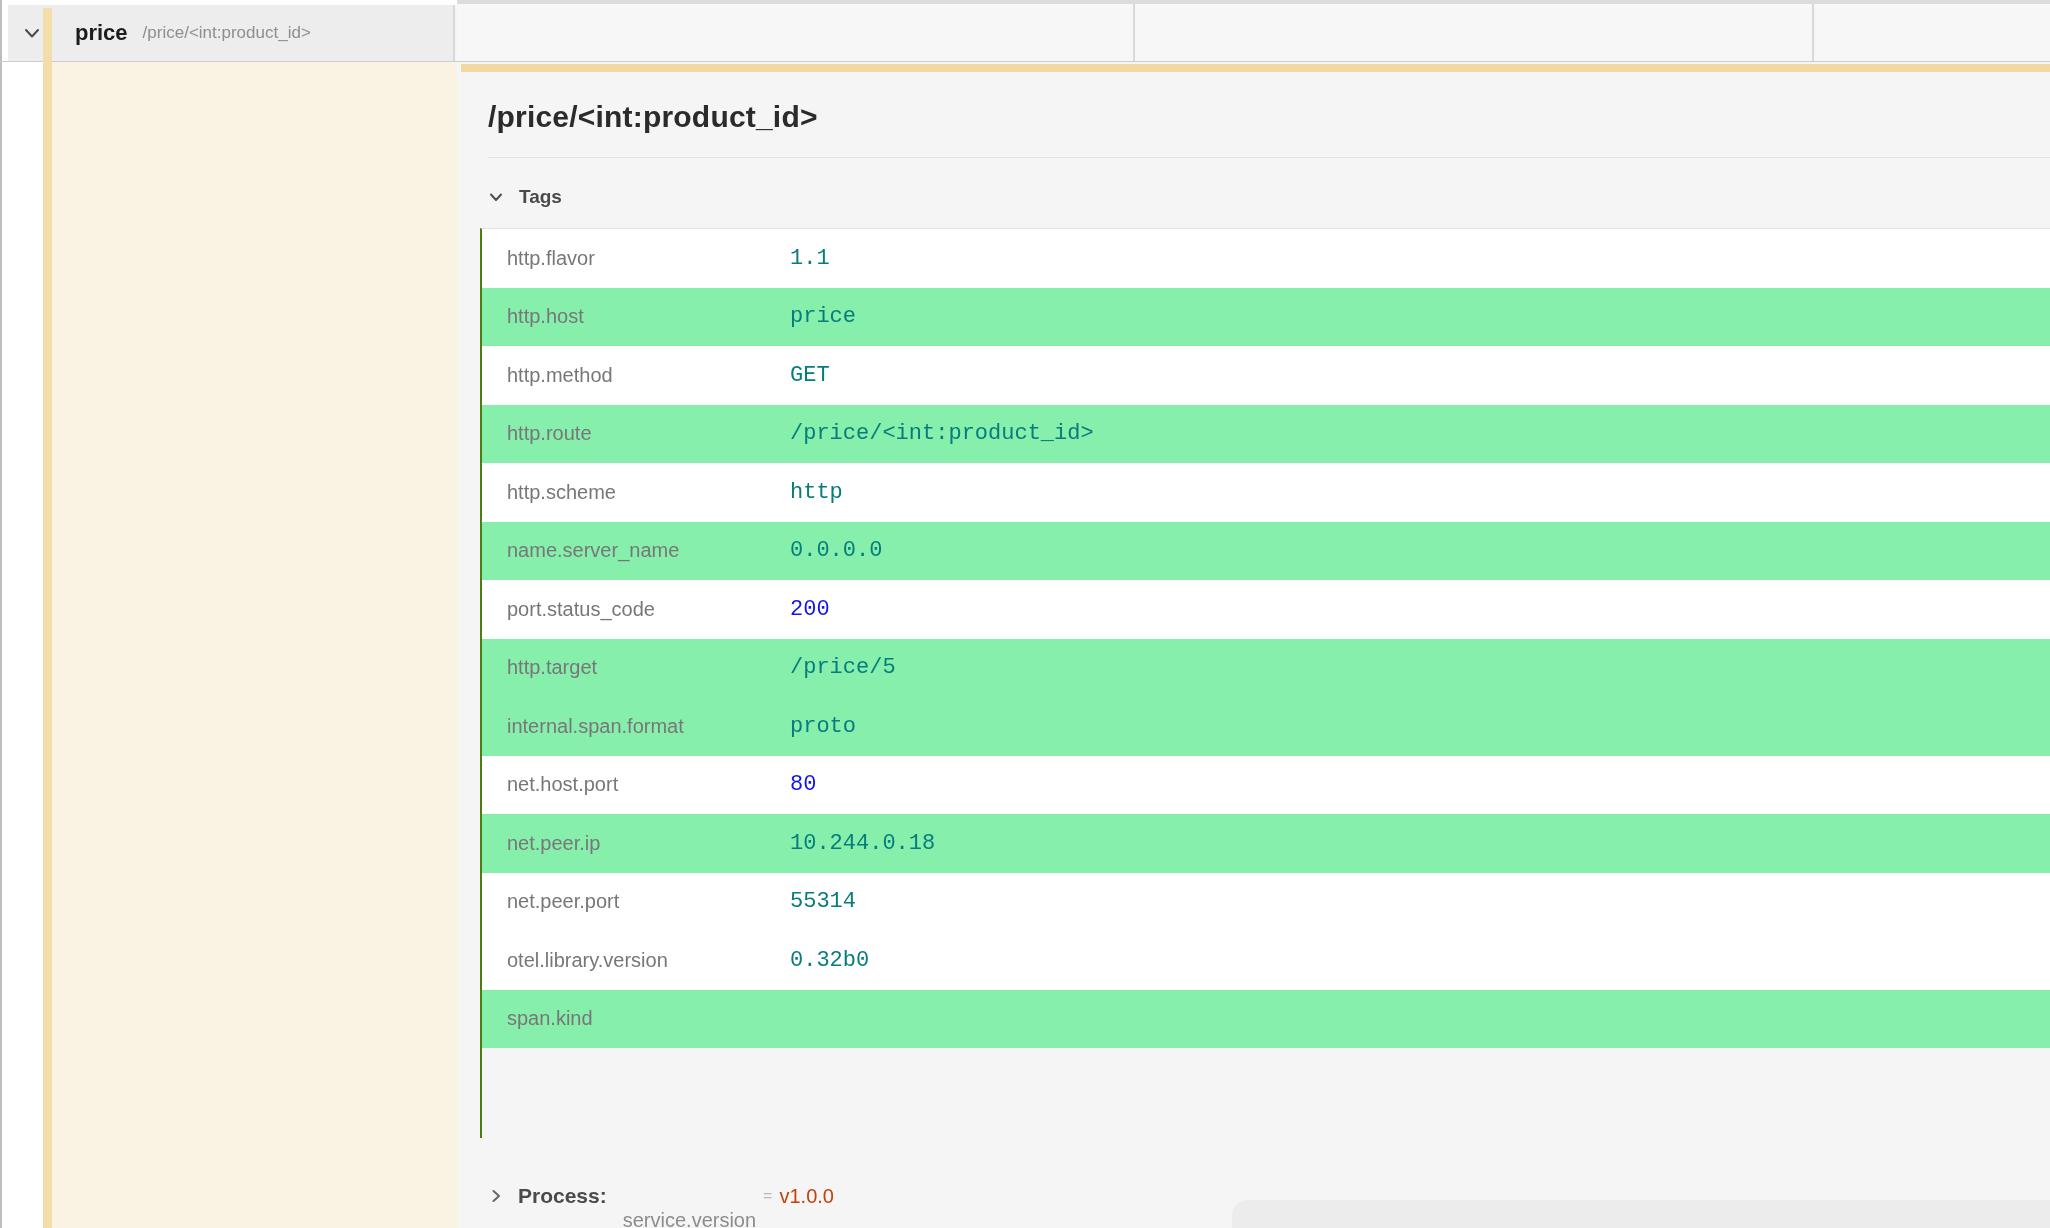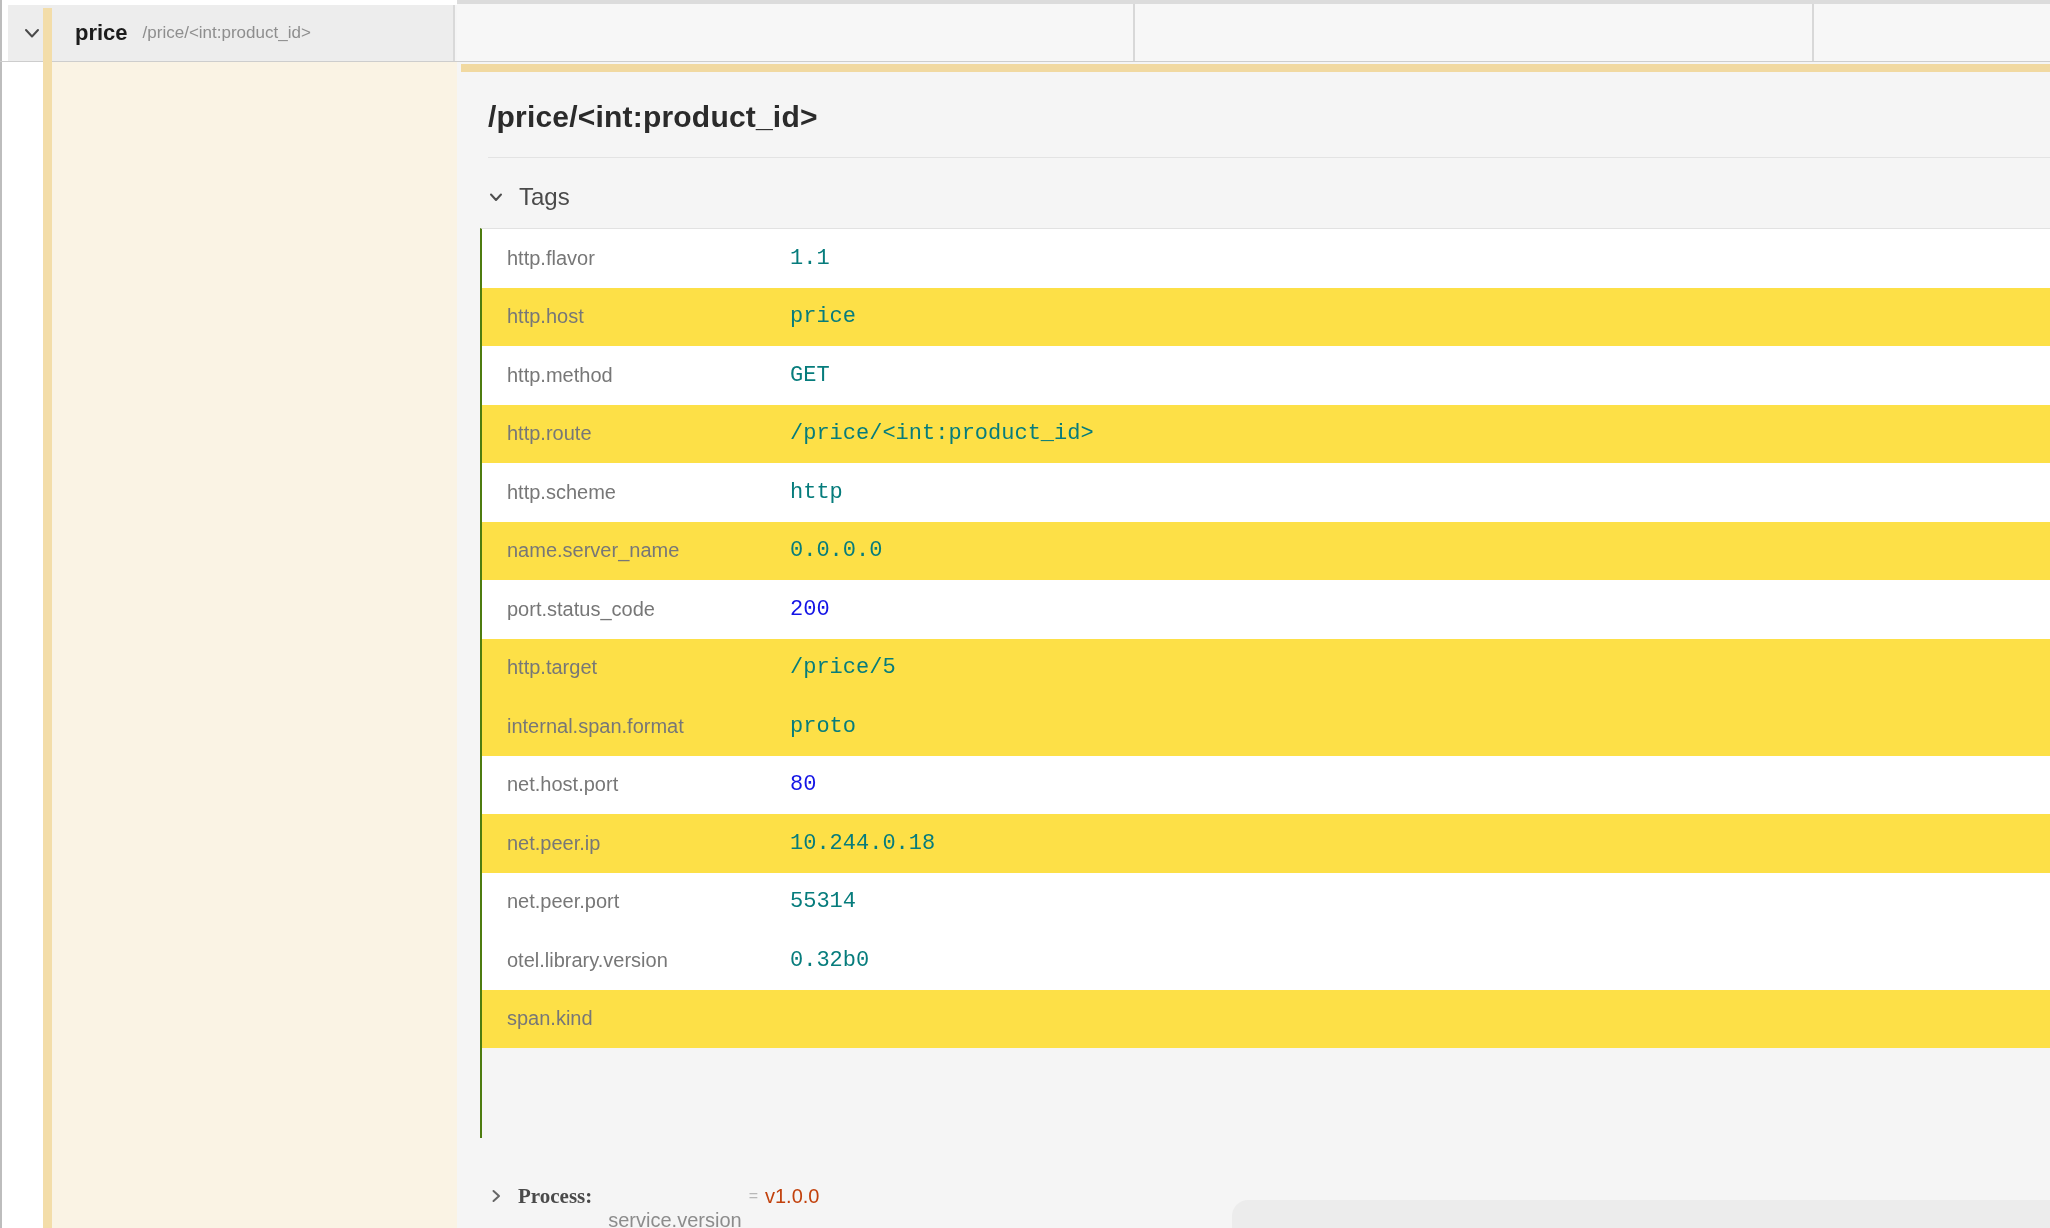--- a/index.html
+++ b/index.html
@@ -34,43 +34,43 @@
   .detail-title {
     position:absolute; left:488px; top:100px; font-size:30px; font-weight:700;
     color:#2b2b2b; letter-spacing:0.2px;
   }
   .title-divider { position:absolute; left:488px; top:157px; width:1562px; height:1px; background:#e3e3e3; }
   .section-header {
     position:absolute; left:488px; top:182px; height:30px;
     display:flex; align-items:center; cursor:pointer;
   }
   .section-header .chev { display:flex; }
-  .section-label { margin-left:15px; font-size:24px; font-weight:400; color:#4a4a4a; }
+  .section-label { margin-left:15px; font-size:19px; font-weight:700; color:#4a4a4a; }
   
   .tags-table {
     position:absolute; left:480px; top:228px; width:1570px; height:910px;
     overflow:hidden; border-top:1px solid #e2e2e2; border-left:2px solid #4d7c0f;
   }
   .tag-row { height:58.5px; display:flex; align-items:center; }
   .tag-row.odd  { background:#ffffff; }
-  .tag-row.even { background:#fde047; }
+  .tag-row.even { background:#86efac; }
   .tag-key {
     width:308px; padding-left:25px; flex:0 0 auto;
     font-size:20px; color:#777777;
   }
   .tag-value { font-family:"Liberation Mono", monospace; font-size:22px; }
   .tag-value.string { color:#067c7c; }
   .tag-value.number { color:#1414e6; }
   
   .process-row {
     position:absolute; left:488px; top:1178px; height:36px;
     display:flex; align-items:center; cursor:pointer;
   }
   .process-row .chev { display:flex; }
-  .process-label { margin-left:14px; font-size:21px; font-weight:700; color:#4a4a4a;font-family:Liberation Serif, serif; }
+  .process-label { margin-left:14px; font-size:21px; font-weight:700; color:#4a4a4a; }
   .process-key { margin-left:16px; font-size:20px; color:#8c8c8c;margin-top:48px; }
   .process-sep { margin:0 7px; font-size:16px; color:#b8b8b8; }
   .process-value { font-size:20px; color:#c2410c; }
   
   .bottom-right-shadow {
     position:absolute; left:1232px; top:1200px; width:818px; height:28px;
     background:#ececec; border-radius:16px 0 0 0;
   }
 </style>
 </head>

